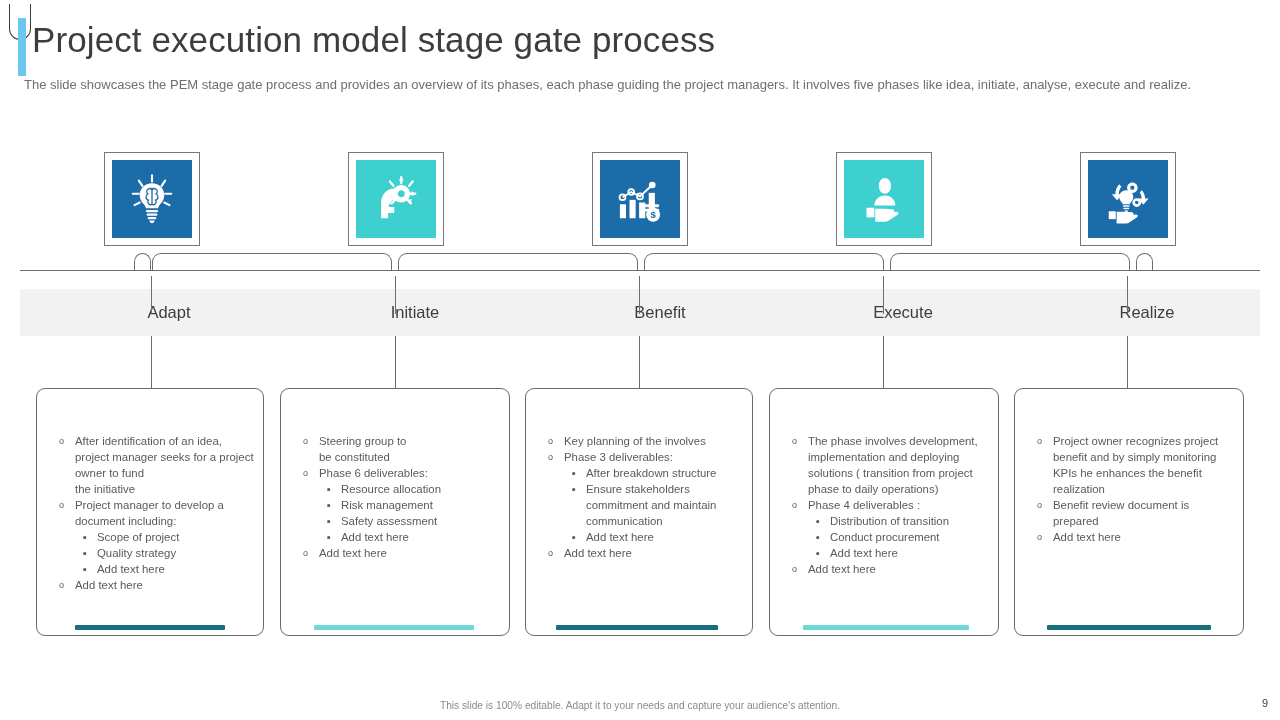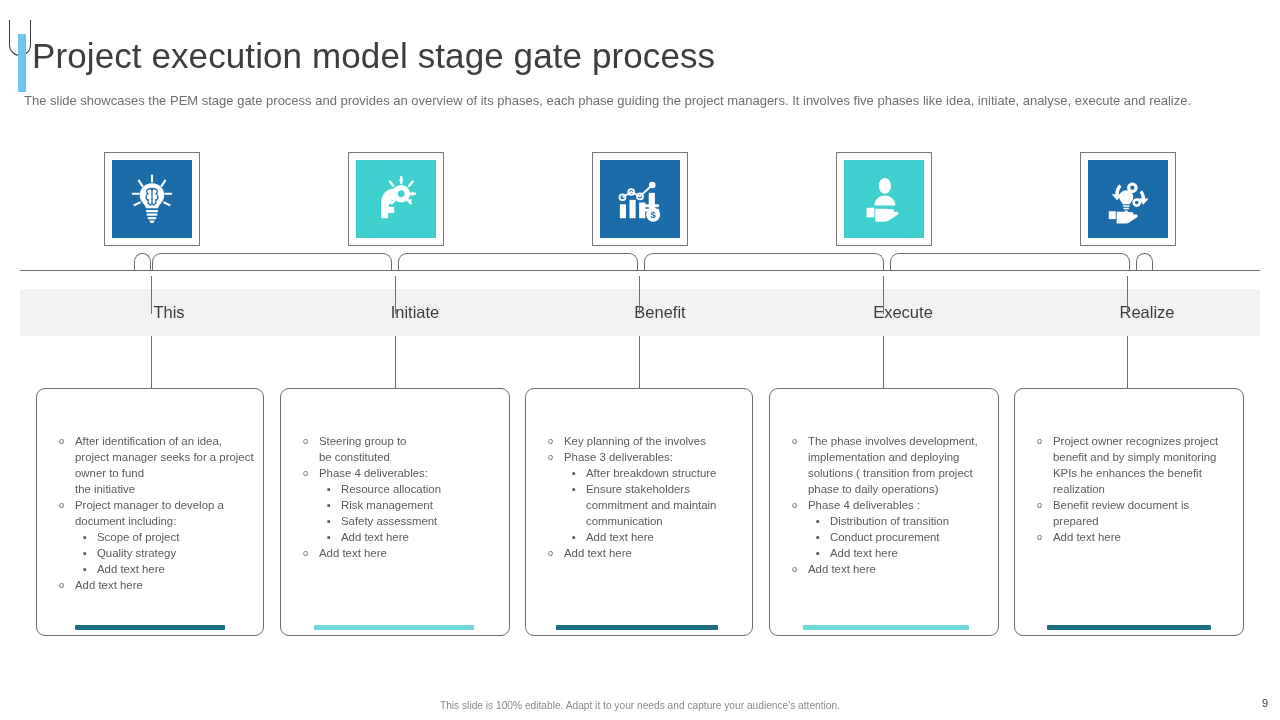--- a/index.html
+++ b/index.html
@@ -4,21 +4,21 @@
 <style>
   html,body{margin:0;padding:0;}
   body{
     width:1280px;height:720px;
     background:#ffffff;
     font-family:"Liberation Sans","DejaVu Sans",sans-serif;
     position:relative;overflow:hidden;
     -webkit-font-smoothing:antialiased;
   }
   
-  #header{position:absolute;left:0;top:0;width:1280px;height:72px;margin-top:16px;}
+  #header{position:absolute;left:0;top:0;width:1280px;height:72px;}
   .logo-mark{position:absolute;left:9px;top:4px;width:24px;height:40px;}
   .logo-mark .u{
     position:absolute;left:0;top:0;width:22px;height:36px;
     border:1.6px solid #3b3b3b;border-top:none;
     border-radius:0 0 11px 11px;box-sizing:border-box;
   }
   .logo-mark .bar{
     position:absolute;left:9px;top:14px;width:8px;height:58px;background:#6cc6ee;
   }
   #slide-title{
@@ -226,21 +226,21 @@
   <div class="conn-line"></div>
   <div class="conn-cap" style="left:134px"></div>
   <div class="conn-pill" style="left:152px;width:240px"></div>
   <div class="conn-pill" style="left:398px;width:240px"></div>
   <div class="conn-pill" style="left:644px;width:240px"></div>
   <div class="conn-pill" style="left:890px;width:240px"></div>
   <div class="conn-cap" style="left:1136px"></div>
 </div>
 
 <div id="label-band">
-  <div class="phase-label" style="left:32px;width:234px">This</div>
+  <div class="phase-label" style="left:32px;width:234px">Adapt</div>
   <div class="phase-label" style="left:278px;width:234px">Initiate</div>
   <div class="phase-label" style="left:523px;width:234px">Benefit</div>
   <div class="phase-label" style="left:766px;width:234px">Execute</div>
   <div class="phase-label" style="left:1010px;width:234px">Realize</div>
 </div>
 
 <div id="stem-row">
   <div class="stem-up" style="left:151px"></div>
   <div class="stem-up" style="left:395px"></div>
   <div class="stem-up" style="left:639px"></div>
@@ -272,21 +272,21 @@
       </ul>
     </div>
     <div class="accent" style="left:38px;width:150px;background:#1b6e80"></div>
   </div>
 
   <div class="card" style="left:280px;width:230px">
     <div class="card-body">
       <ul class="lvl1">
         <li><span class="mk">o</span><span>Steering group to</span></li>
         <li style="padding-left:26px"><span>be constituted</span></li>
-        <li><span class="mk">o</span><span>Phase 4 deliverables:</span>
+        <li><span class="mk">o</span><span>Phase 6 deliverables:</span>
           <ul class="lvl2">
             <li><span class="mk2">▪</span><span>Resource allocation</span></li>
             <li><span class="mk2">▪</span><span>Risk management</span></li>
             <li><span class="mk2">▪</span><span>Safety assessment</span></li>
             <li><span class="mk2">▪</span><span>Add text here</span></li>
           </ul>
         </li>
         <li><span class="mk">o</span><span>Add text here</span></li>
       </ul>
     </div>

